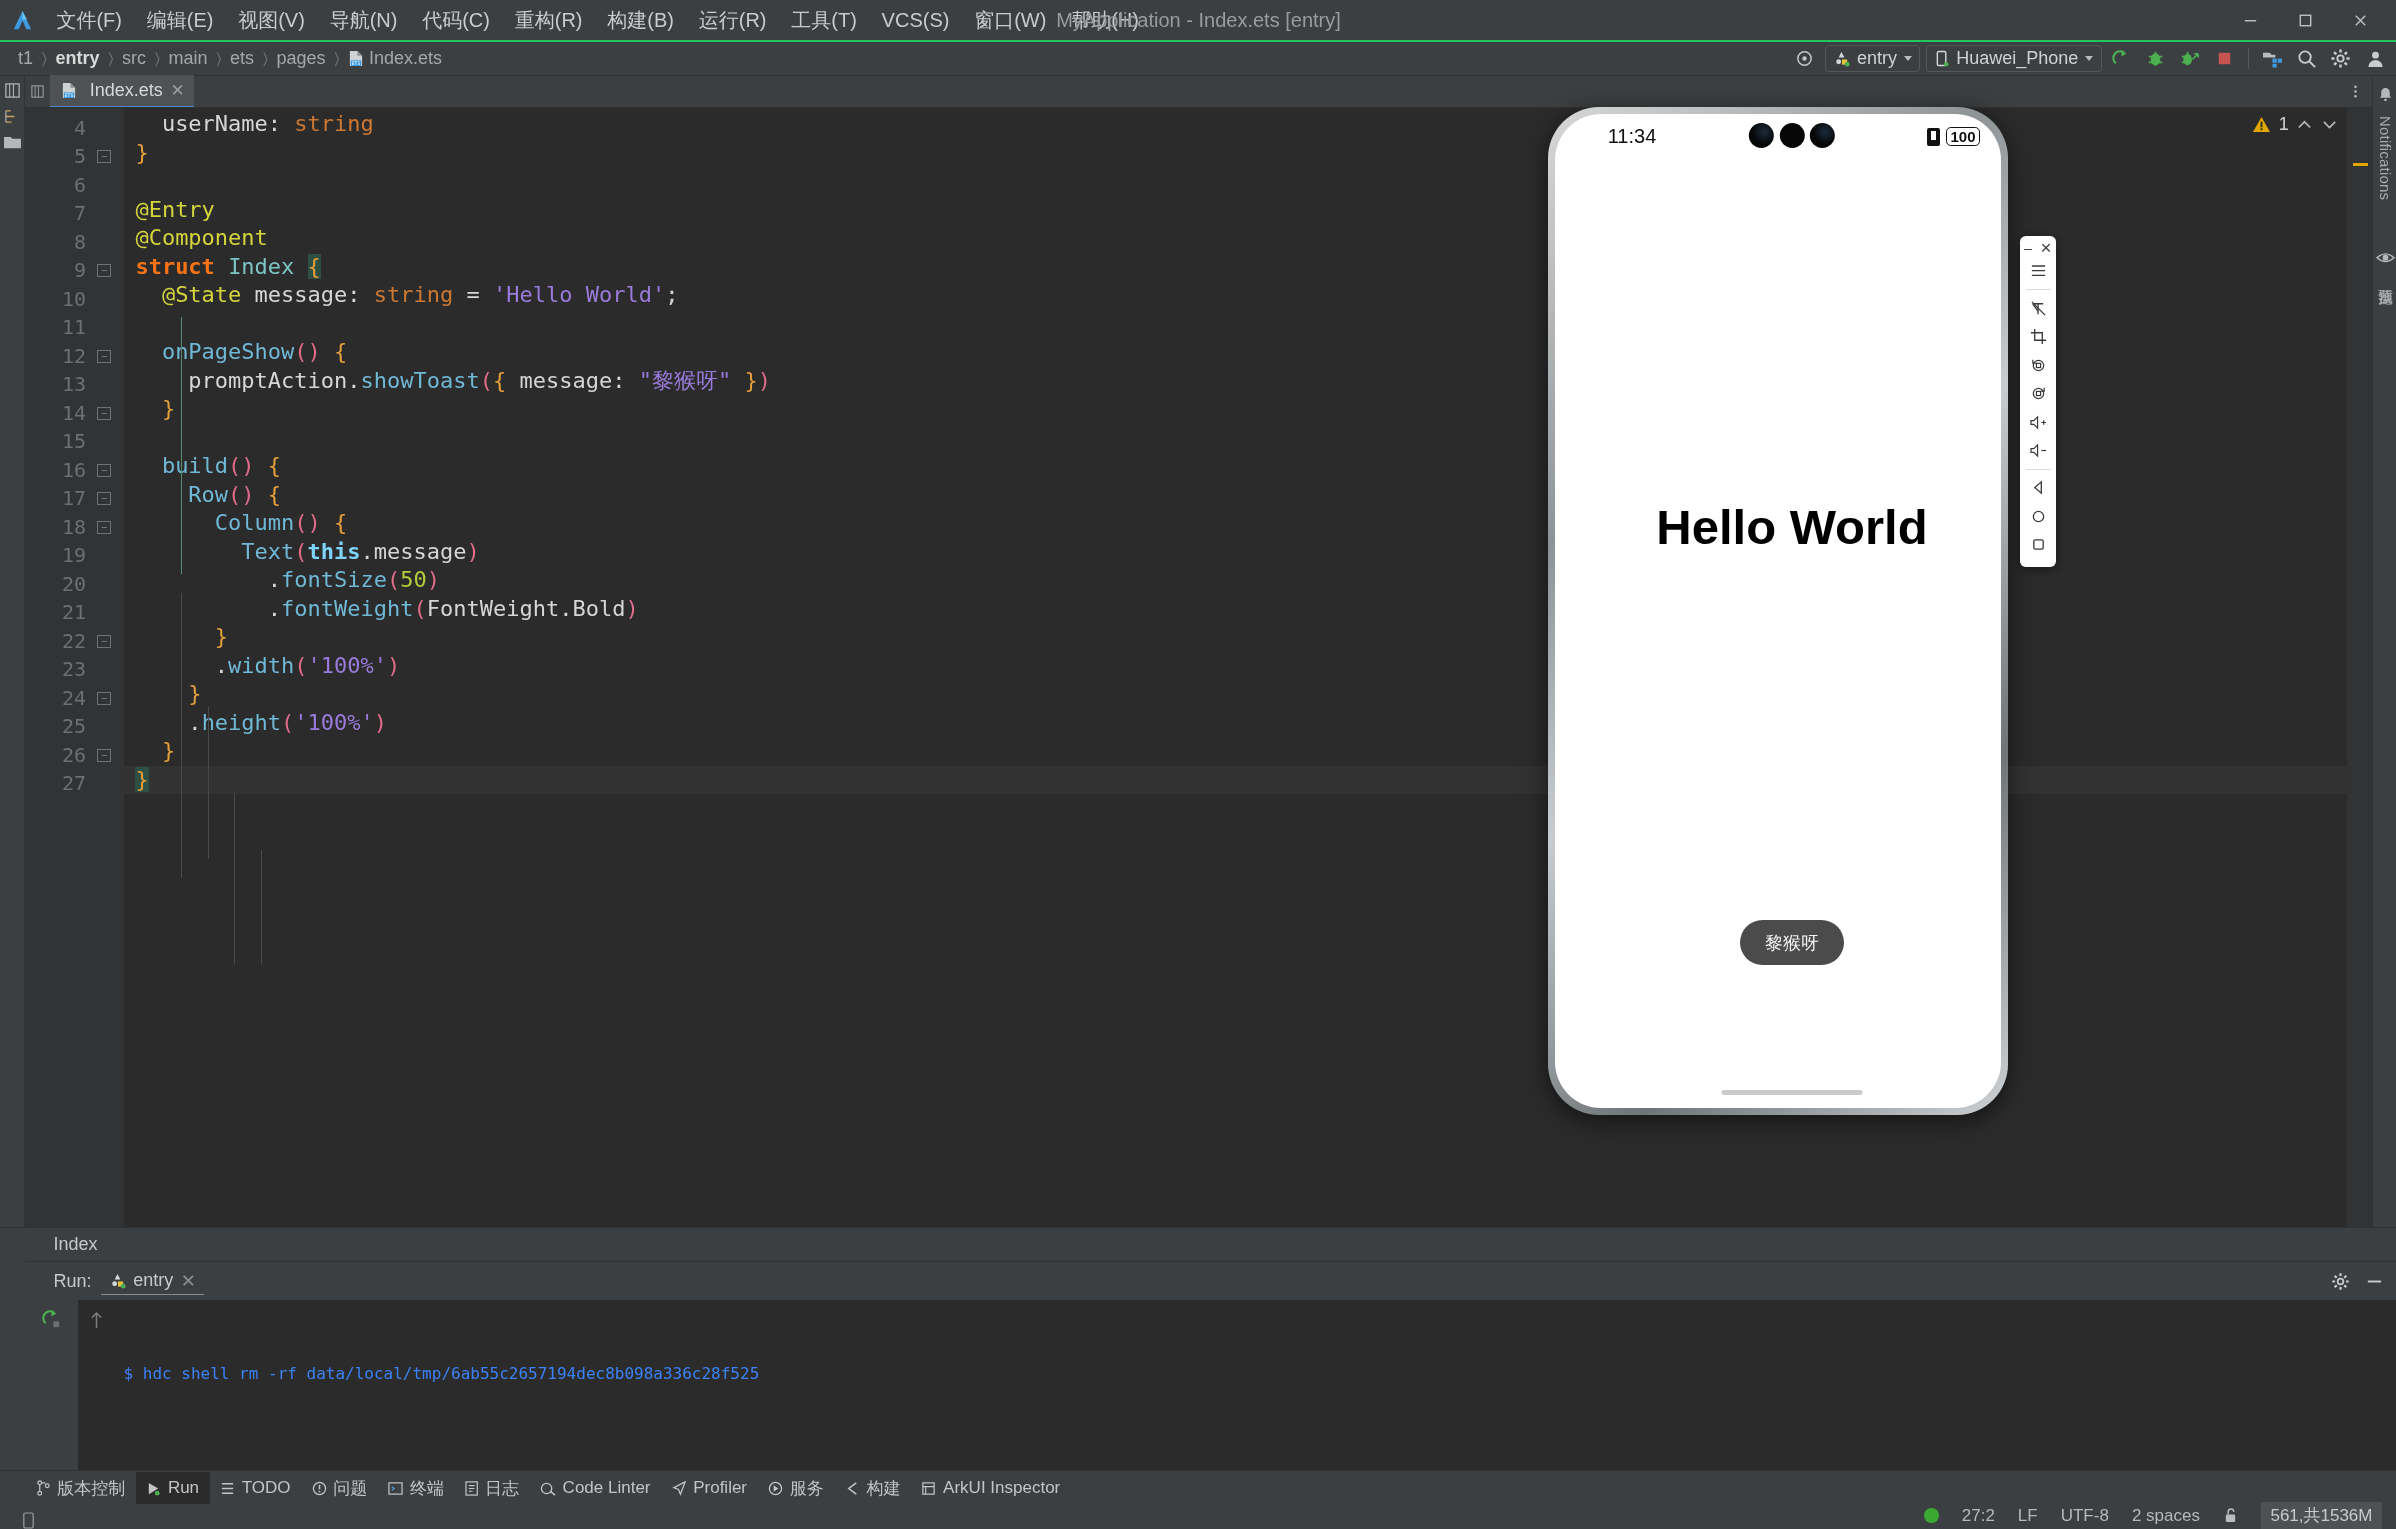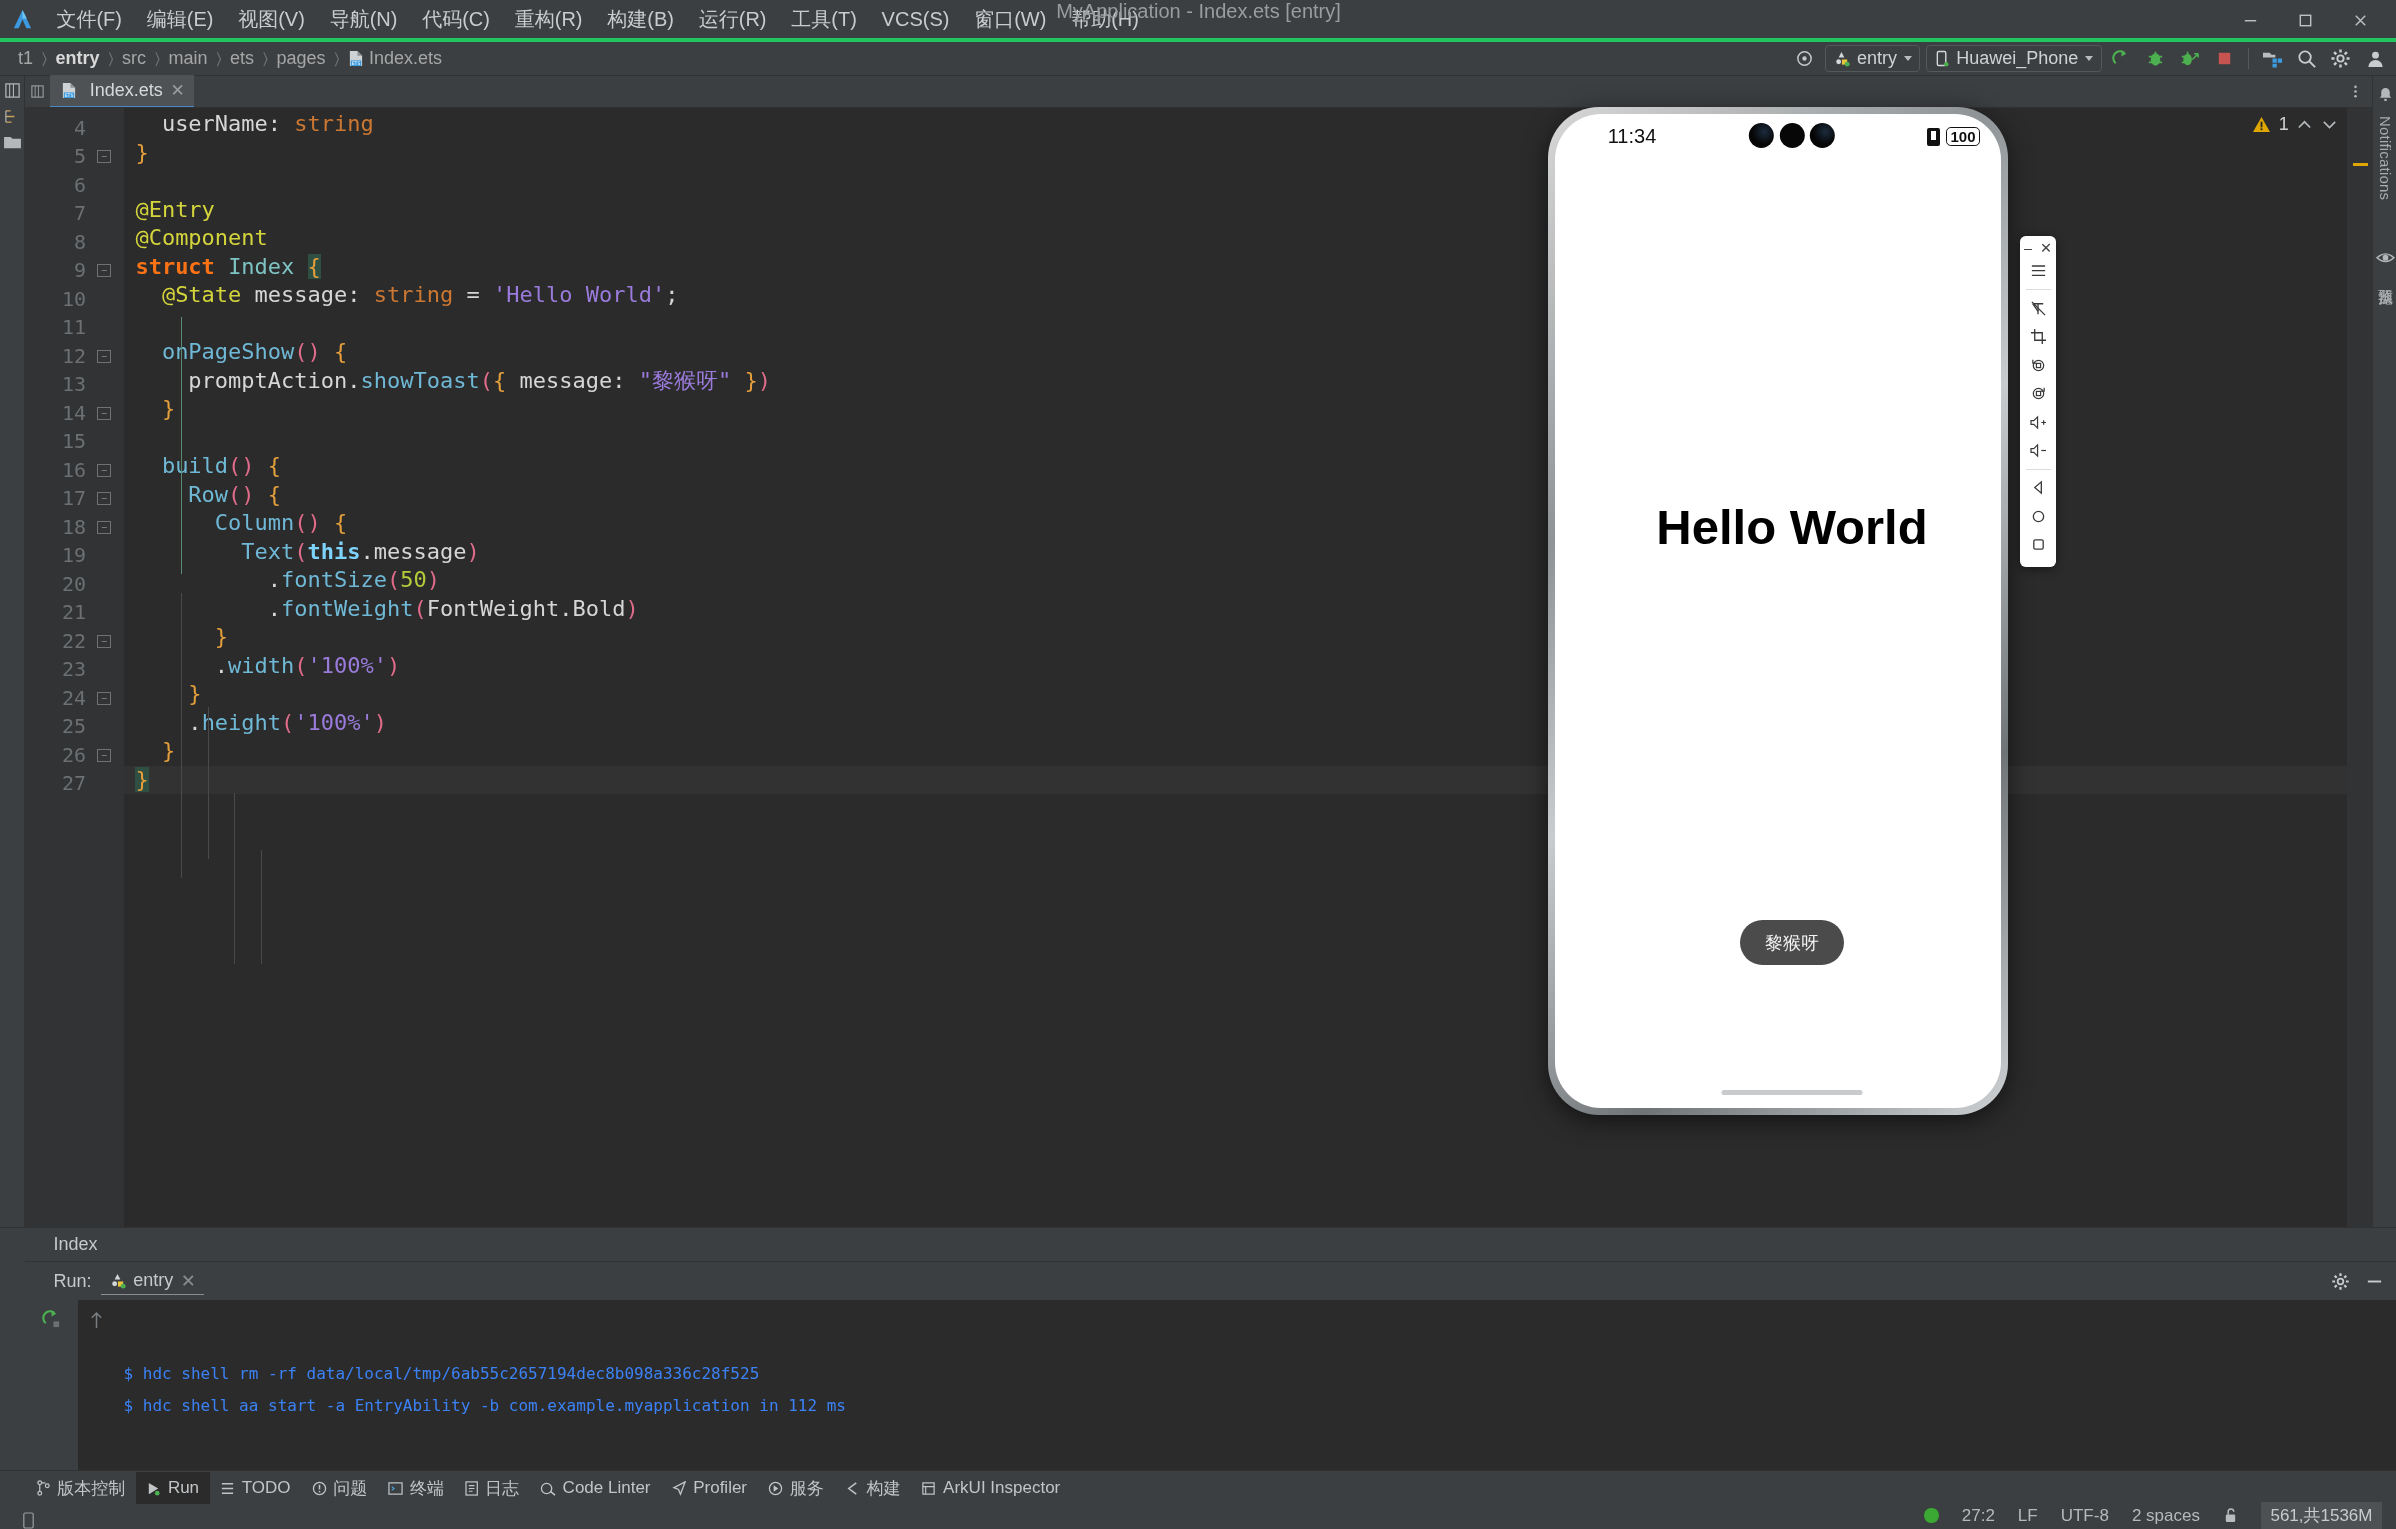--- a/index.html
+++ b/index.html
@@ -7,22 +7,22 @@
     width: 2397px; height: 1529px;
     background: #3c3f41;
     font-family: "Liberation Sans", sans-serif;
     overflow: hidden;
   }
   body { position: relative; color: #bbbbbb; }
 
   
   #titlebar {
     height: 42px; background: #3c3f41;
-    display: flex; 
-    border-bottom: 4px solid #22c55e;
+    display: flex; align-items: center;
+    border-bottom: 2px solid #22c55e;
     position: relative;
   }
   #app-logo { width: 44px; display:flex; align-items:center; justify-content:center; }
   #menubar { display: flex; align-items: center; gap: 0px; }
   .menu-item {
     padding: 3.8px 12.4px; font-size: 20px; color: #c9ccce; white-space: nowrap;
     cursor: default;
   }
   #window-title {
     position:absolute; left:0; right:0; text-align:center;
@@ -679,21 +679,20 @@
             <rect x="13" y="14" width="6" height="6" fill="#6c7072"></rect>
           </svg>
       </div>
       <div id="console-gutter2">
         <svg width="15" height="21" viewBox="0 0 16 22">
             <path d="M8 3 v16 M3 8 L8 3 L13 8" fill="none" stroke="#7a7e80" stroke-width="1.6"></path>
           </svg>
       </div>
       <div id="console-text">
           <div class="line">$ hdc shell rm -rf data/local/tmp/6ab55c2657194dec8b098a336c28f525</div>
-          <div class="line">$ hdc shell aa start -a EntryAbility -b com.example.myapplication in 112 ms</div>
         </div>
     </div>
   </div>
 </div>
 
 <div id="statusbar">
   <div id="sb-tools">
       <div class="sb-tool">
         <span>
           <svg width="15" height="16" viewBox="0 0 16 17">

